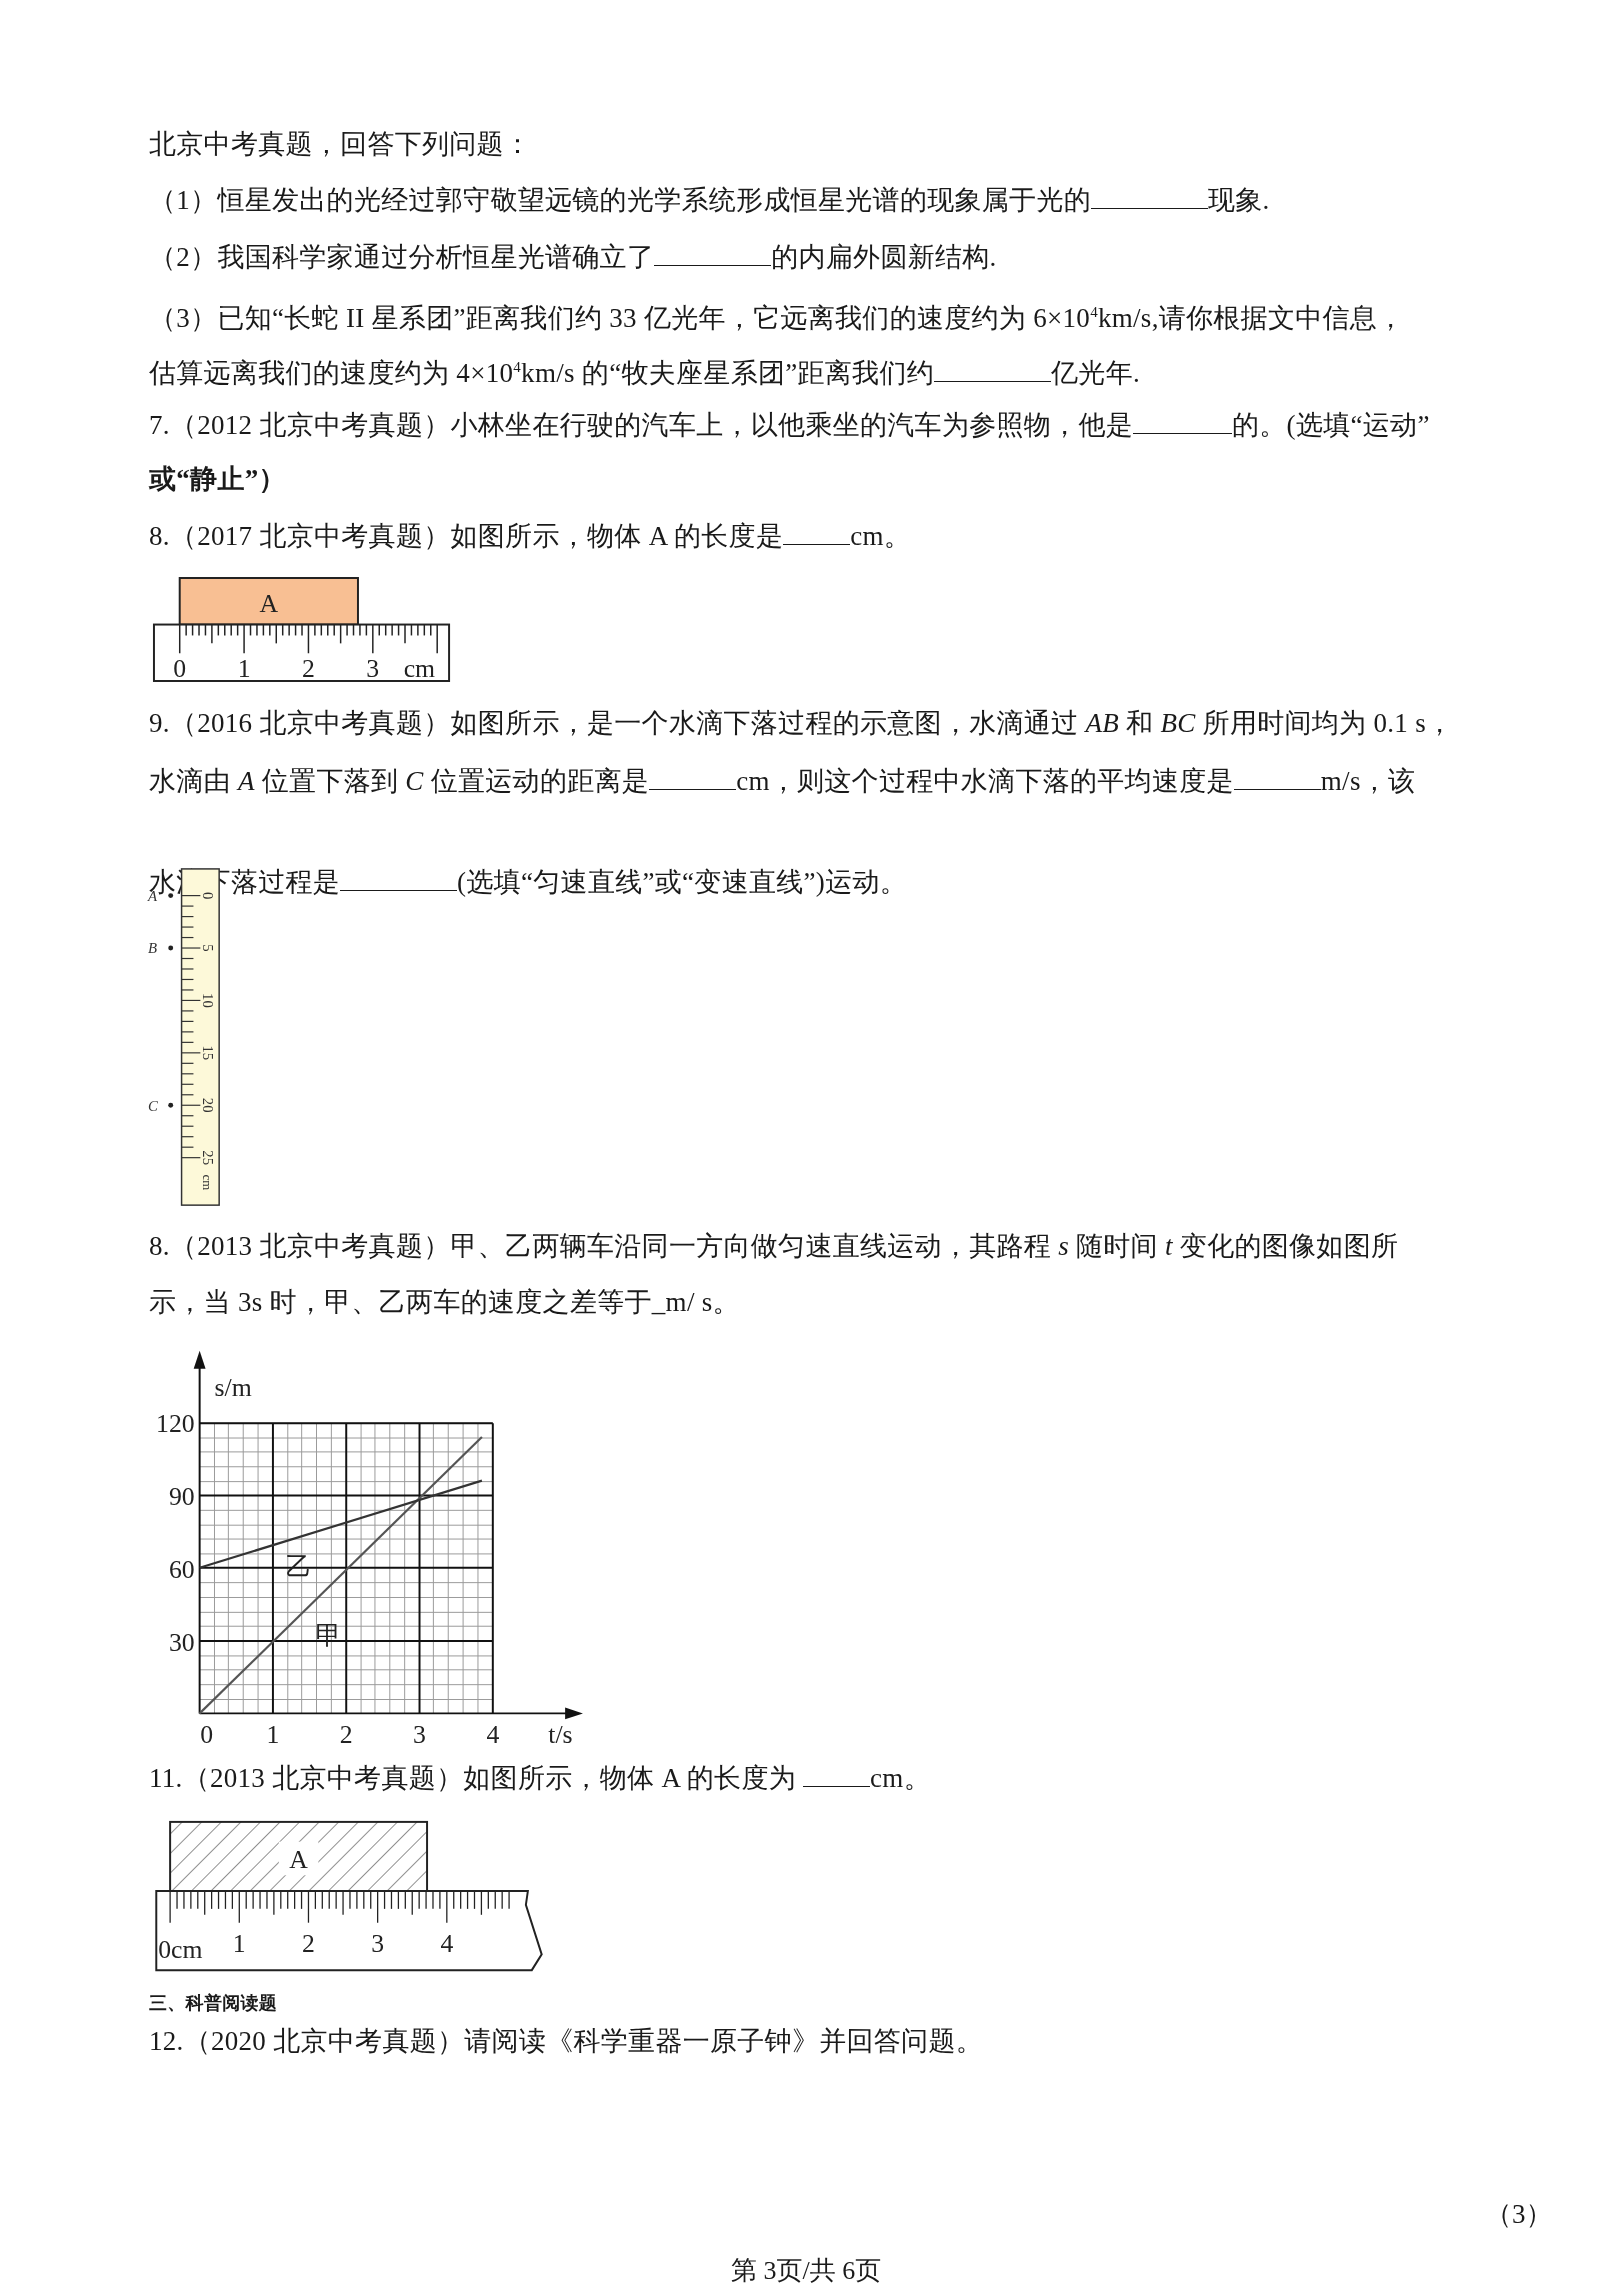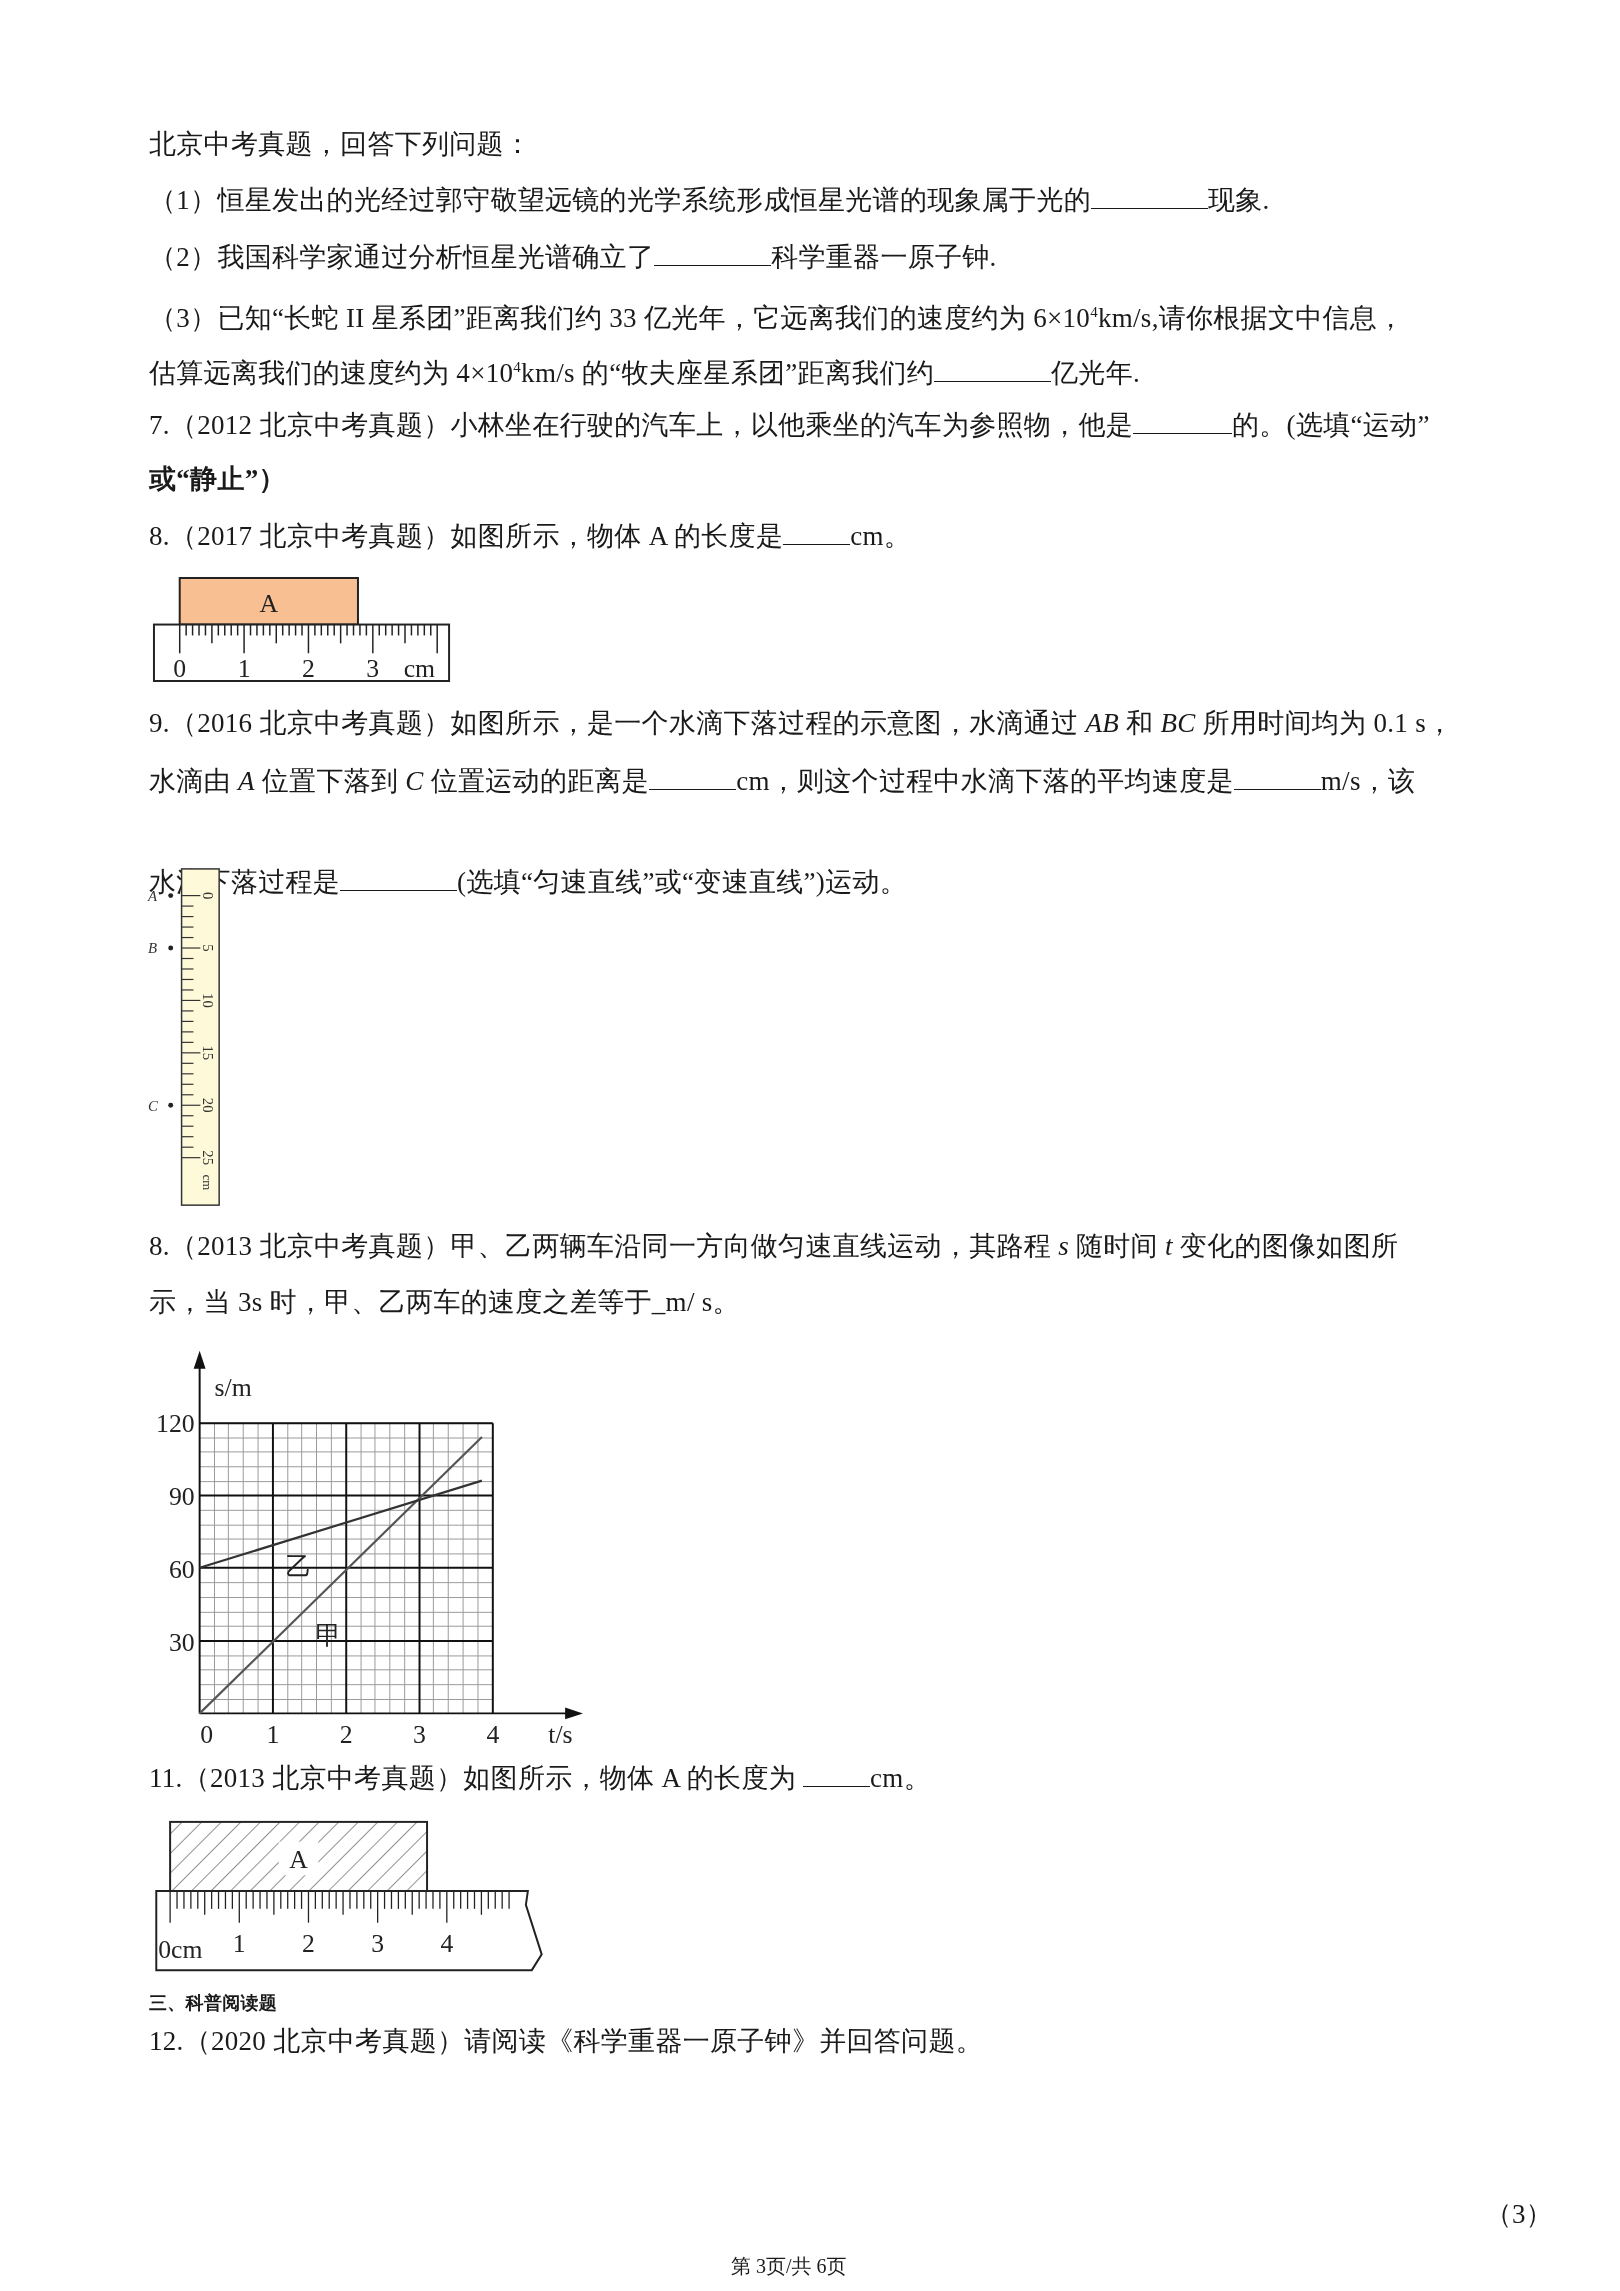--- a/index.html
+++ b/index.html
@@ -9,32 +9,32 @@
   .blank { display: inline-block; border-bottom: 1.5px solid #1a1a1a; height: 26px; vertical-align: baseline; }
   .b-long { width: 117px; }
   .b-mid { width: 99px; }
   .b-short { width: 87px; }
   .b-xs { width: 67px; }
   .it { font-style: italic; }
   sup { font-size: 15px; }
   .section { font-weight: bold; font-family: Liberation Sans, sans-serif; font-size: 18px; }
   .fig { position: absolute; }
   .page-no { position: absolute; left: 1485px; top: 2196px; font-size: 27px; }
-  .footer { position: absolute; left: 731px; top: 2253px; font-size: 20px; }
+  .footer { position: absolute; left: 731px; top: 2253px; font-size: 26px; }
 </style>
 </head>
 <body>
 
 <div class="line" style="top:127px;">北京中考真题，回答下列问题：</div>
 
 <div class="line" style="top:182px;">
   <span>（1）恒星发出的光经过郭守敬望远镜的光学系统形成恒星光谱的现象属于光的</span><span class="blank b-long"></span><span>现象.</span>
 </div>
 <div class="line" style="top:239px;">
-  <span>（2）我国科学家通过分析恒星光谱确立了</span><span class="blank b-long"></span><span>科学重器一原子钟.</span>
+  <span>（2）我国科学家通过分析恒星光谱确立了</span><span class="blank b-long"></span><span>的内扁外圆新结构.</span>
 </div>
 <div class="line" style="top:295px;">
   <span>（3）已知“长蛇 II 星系团”距离我们约 33 亿光年，它远离我们的速度约为 6×10</span><sup>4</sup><span>km/s,请你根据文中信息，</span>
 </div>
 <div class="line" style="top:350px;">
   <span>估算远离我们的速度约为 4×10</span><sup>4</sup><span>km/s 的“牧夫座星系团”距离我们约</span><span class="blank b-long"></span><span>亿光年.</span>
 </div>
 
 <div class="line" style="top:407px;">
   <span>7.（2012 北京中考真题）小林坐在行驶的汽车上，以他乘坐的汽车为参照物，他是</span><span class="blank b-mid"></span><span>的。(选填“运动”</span>

